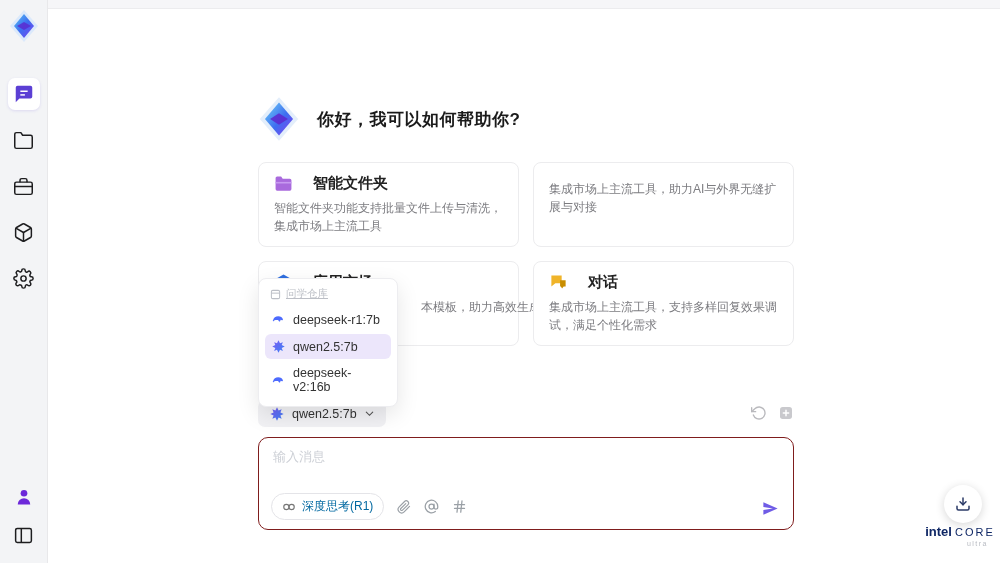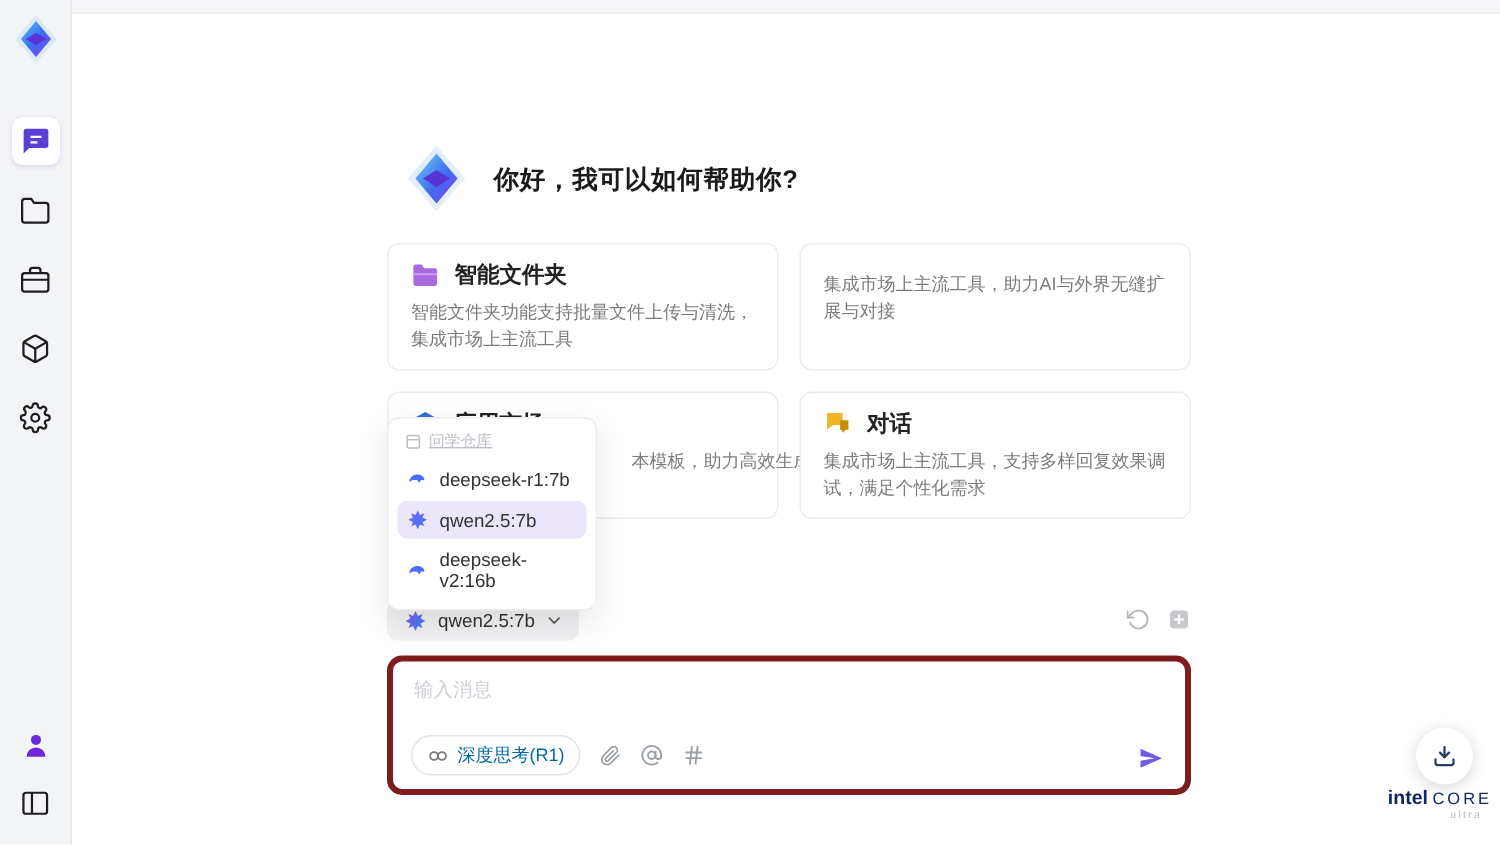--- a/index.html
+++ b/index.html
@@ -16,46 +16,46 @@
   .sidebar{position:absolute;left:0;top:0;width:48px;height:563px;background:#f3f4f6;border-right:1px solid #e8e8ea;
     display:flex;flex-direction:column;align-items:center;box-sizing:border-box;}
   .side-logo{margin-top:8px;}
   .side-item{width:32px;height:32px;border-radius:7px;display:flex;align-items:center;justify-content:center;cursor:pointer;}
   .side-item.active{background:#ffffff;box-shadow:0 1px 3px rgba(90,63,212,.15);}
   .nav-gap{margin-top:34px;}
   .nav-gap2{margin-top:14px;}
   .side-bottom{margin-top:auto;display:flex;flex-direction:column;align-items:center;gap:6px;margin-bottom:12px;}
 
   
-  .greeting-row{position:absolute;left:268px;top:96px;display:flex;align-items:center;gap:15px;}
+  .greeting-row{position:absolute;left:256px;top:96px;display:flex;align-items:center;gap:15px;}
   .greeting-text{font-size:17px;font-weight:bold;color:#1a1a1a;letter-spacing:.5px;}
 
   
   .cards{position:absolute;left:258px;top:162px;width:536px;display:grid;grid-template-columns:1fr 1fr;gap:14px;}
   .card{min-height:76px;border:1px solid #ececee;border-radius:8px;background:#fff;padding:11px 15px;box-sizing:border-box;position:relative;cursor:pointer;}
-  .card-head{display:flex;align-items:center;gap:10px;}
+  .card-head{display:flex;align-items:center;gap:20px;}
   .card-title{font-size:15px;font-weight:bold;color:#222;}
   .card-desc{margin-top:6px;font-size:12px;color:#7c7c80;line-height:1.5;}
   .card-desc-fragment{position:absolute;left:162px;top:37px;font-size:12px;color:#7c7c80;white-space:nowrap;}
 
   
   .model-menu{position:absolute;left:258px;top:278px;width:140px;background:#fff;border:1px solid #ededf0;border-radius:8px;
     box-shadow:0 8px 22px rgba(0,0,0,.10);padding:5px 6px 7px;z-index:6;box-sizing:border-box;}
   .menu-header{display:flex;align-items:center;gap:5px;color:#bcbfc6;font-size:10.5px;padding:3px 5px 4px;text-decoration:underline;}
   .menu-item{display:flex;align-items:center;gap:7px;font-size:12.5px;color:#333;padding:5px 6px;border-radius:6px;margin-top:2px;cursor:pointer;}
   .menu-item.selected{background:#ece6fb;}
 
   
   .model-selector{position:absolute;left:258px;top:400px;height:27px;display:inline-flex;align-items:center;gap:7px;
     padding:0 11px;background:#f1f1f4;border-radius:7px;font-size:12.5px;color:#333;cursor:pointer;}
   .header-actions{position:absolute;left:751px;top:405px;display:flex;gap:11px;align-items:center;}
   .header-actions .act{cursor:pointer;}
 
   
-  .composer{position:absolute;left:258px;top:437px;width:536px;height:93px;border:4px solid #7f1d1d;border-radius:10px;background:#fff;box-sizing:border-box;}
+  .composer{position:absolute;left:258px;top:437px;width:536px;height:93px;border:1px solid #7f1d1d;border-radius:10px;background:#fff;box-sizing:border-box;}
   .composer textarea{position:absolute;left:12px;top:8px;width:505px;height:42px;border:none;resize:none;outline:none;
     font-family:"Liberation Sans","DejaVu Sans",sans-serif;font-size:13px;color:#333;background:transparent;}
   .composer textarea::placeholder{color:#cdd0d6;}
   .composer-toolbar{position:absolute;left:12px;bottom:9px;display:flex;align-items:center;gap:13px;}
   .deepthink-pill{display:inline-flex;align-items:center;gap:6px;border:1px solid #e4e4e8;border-radius:14px;
     padding:4px 10px;font-size:12px;color:#0369a1;background:#fff;cursor:pointer;}
   .tool-icon{cursor:pointer;}
   .send-button{position:absolute;right:13px;bottom:11px;cursor:pointer;}
 
   

